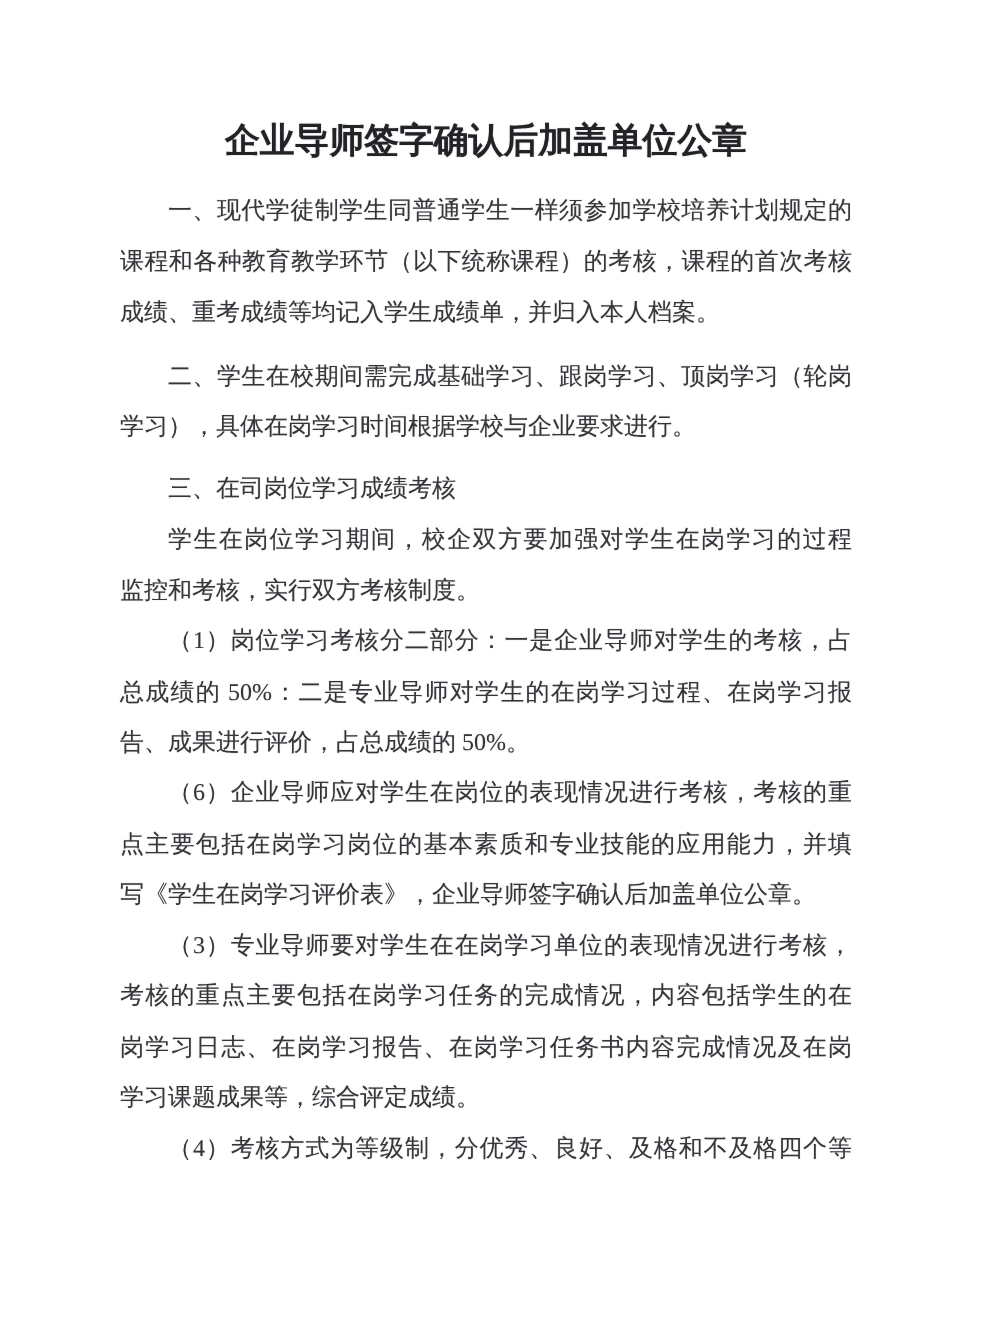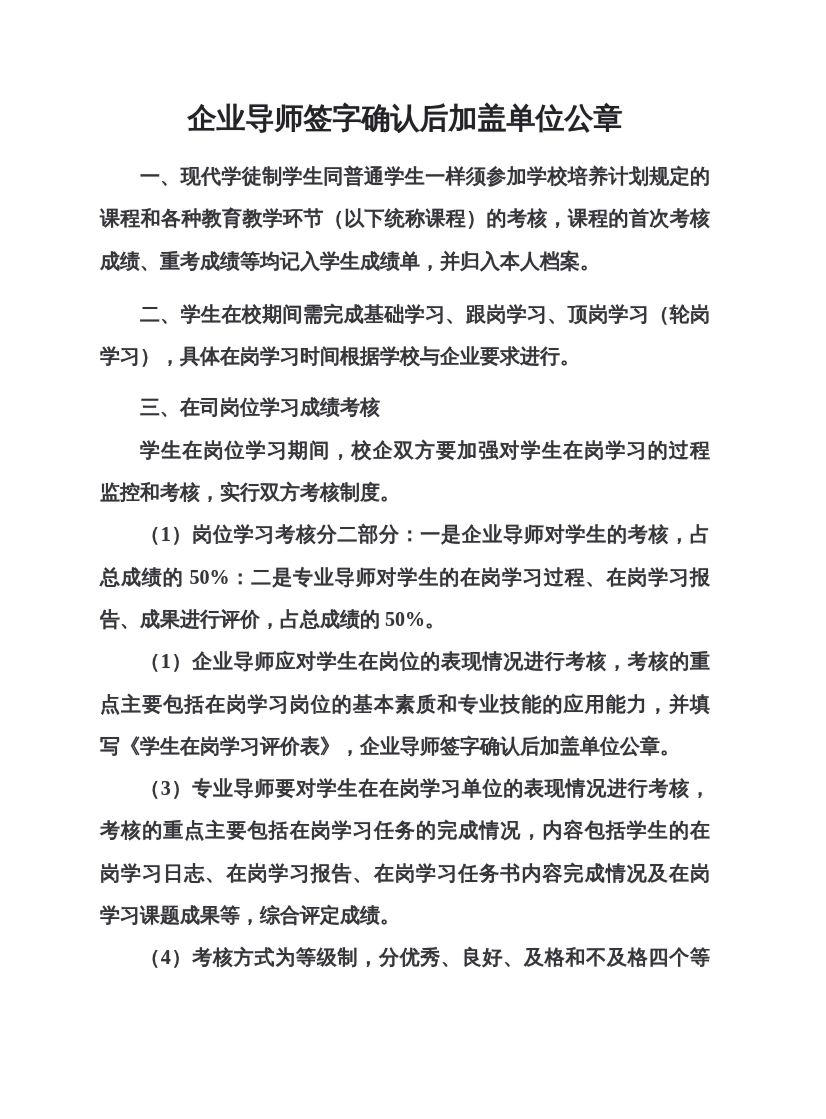--- a/index.html
+++ b/index.html
@@ -26,21 +26,20 @@
     font-weight: 700;
     text-align: center;
     color: #232327;
     text-shadow: 0 0 1px rgba(40, 40, 50, 0.45);
     white-space: nowrap;
   }
   .para {
     margin: 0;
     padding: 0;
     font-size: 20px;
-    font-weight: bold;
   }
   .para.sp1 { margin-top: 11px; }
   .para.sp2 { margin-top: 9px; }
   .line {
     height: 42.3px;
     line-height: 42.3px;
     text-align: justify;
     text-align-last: justify;
   }
   .line.end { text-align-last: left; }
@@ -73,21 +72,21 @@
     <span class="line end" style="display:block">监控和考核，实行双方考核制度。</span>
   </p>
 
   <p class="para">
     <span class="line indent" style="display:block">（1）岗位学习考核分二部分：一是企业导师对学生的考核，占</span>
     <span class="line" style="display:block">总成绩的 50%：二是专业导师对学生的在岗学习过程、在岗学习报</span>
     <span class="line end" style="display:block">告、成果进行评价，占总成绩的 50%。</span>
   </p>
 
   <p class="para">
-    <span class="line indent" style="display:block">（1）企业导师应对学生在岗位的表现情况进行考核，考核的重</span>
+    <span class="line indent" style="display:block">（6）企业导师应对学生在岗位的表现情况进行考核，考核的重</span>
     <span class="line" style="display:block">点主要包括在岗学习岗位的基本素质和专业技能的应用能力，并填</span>
     <span class="line end" style="display:block">写《学生在岗学习评价表》，企业导师签字确认后加盖单位公章。</span>
   </p>
 
   <p class="para">
     <span class="line indent" style="display:block">（3）专业导师要对学生在在岗学习单位的表现情况进行考核，</span>
     <span class="line" style="display:block">考核的重点主要包括在岗学习任务的完成情况，内容包括学生的在</span>
     <span class="line" style="display:block">岗学习日志、在岗学习报告、在岗学习任务书内容完成情况及在岗</span>
     <span class="line end" style="display:block">学习课题成果等，综合评定成绩。</span>
   </p>

